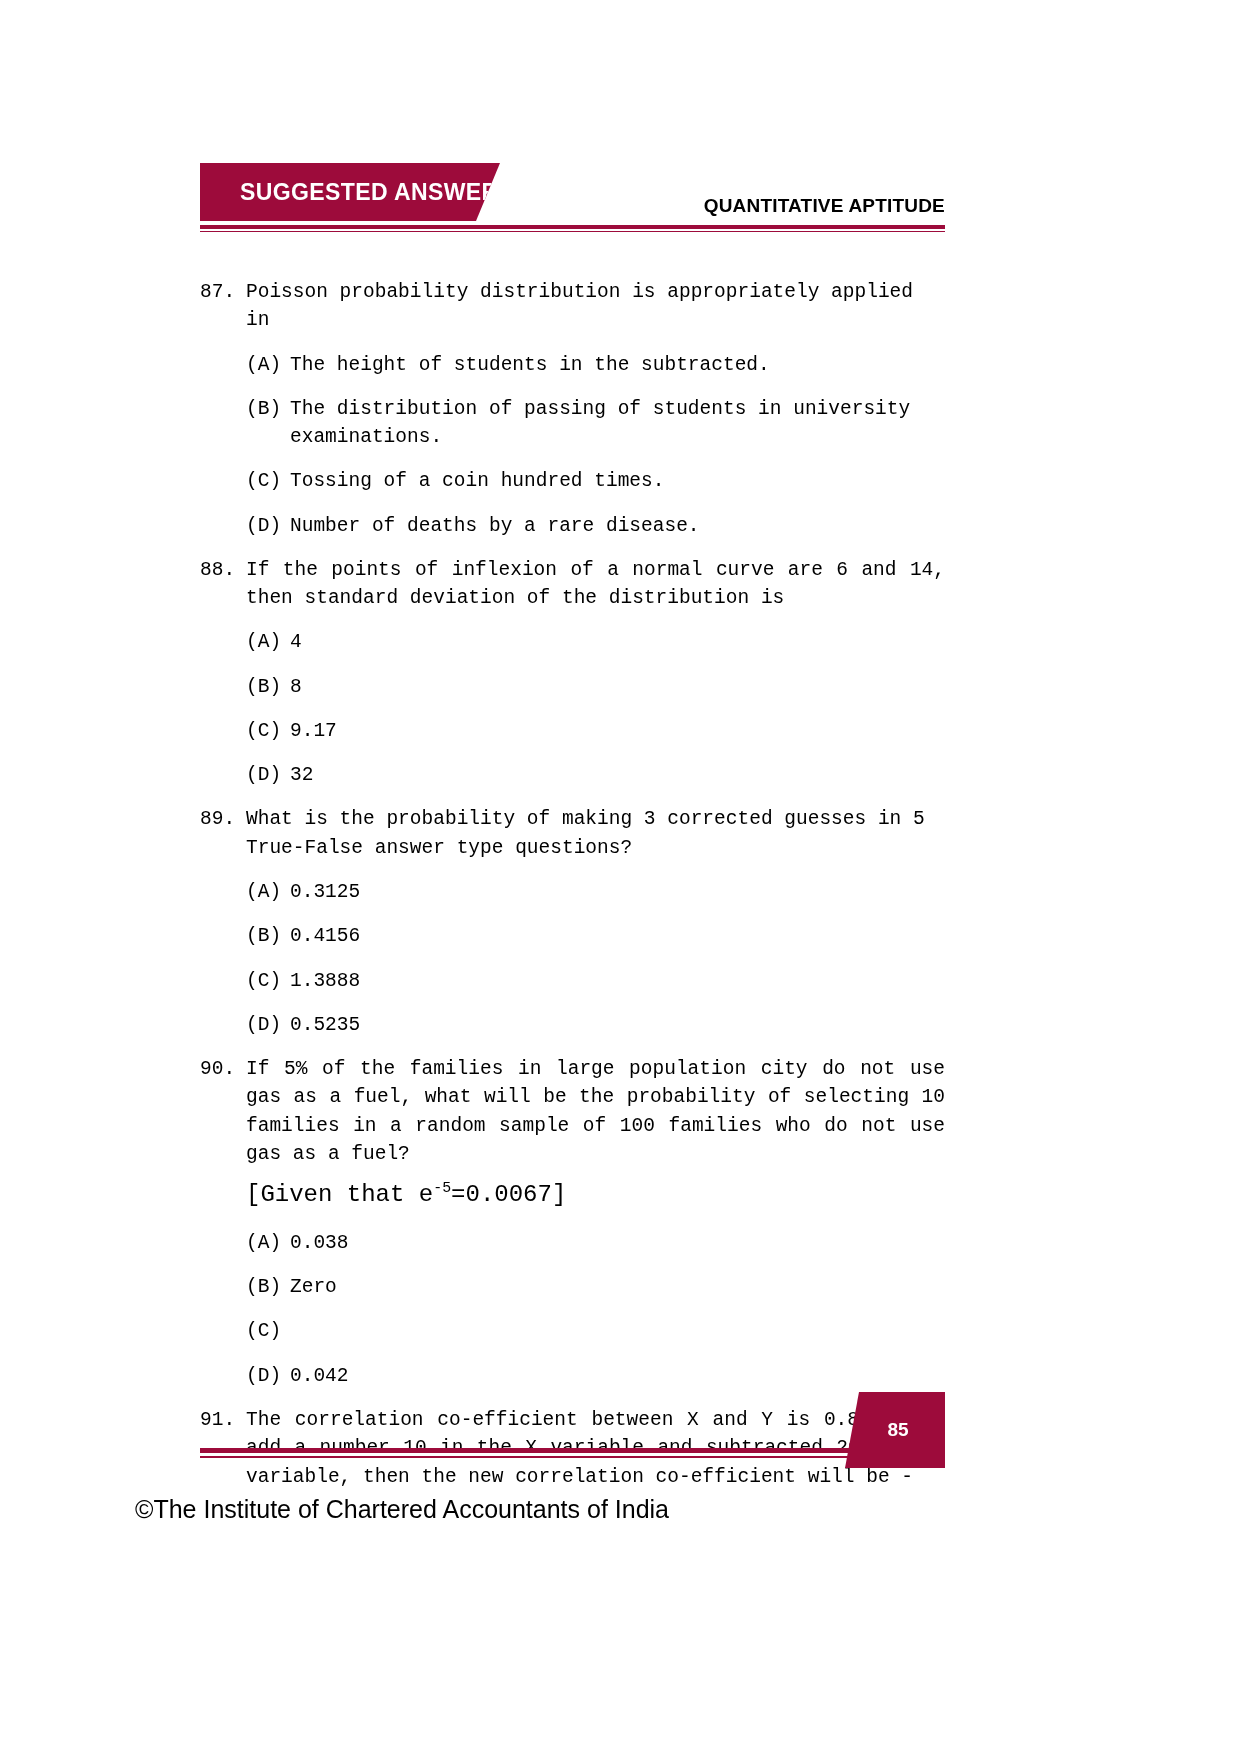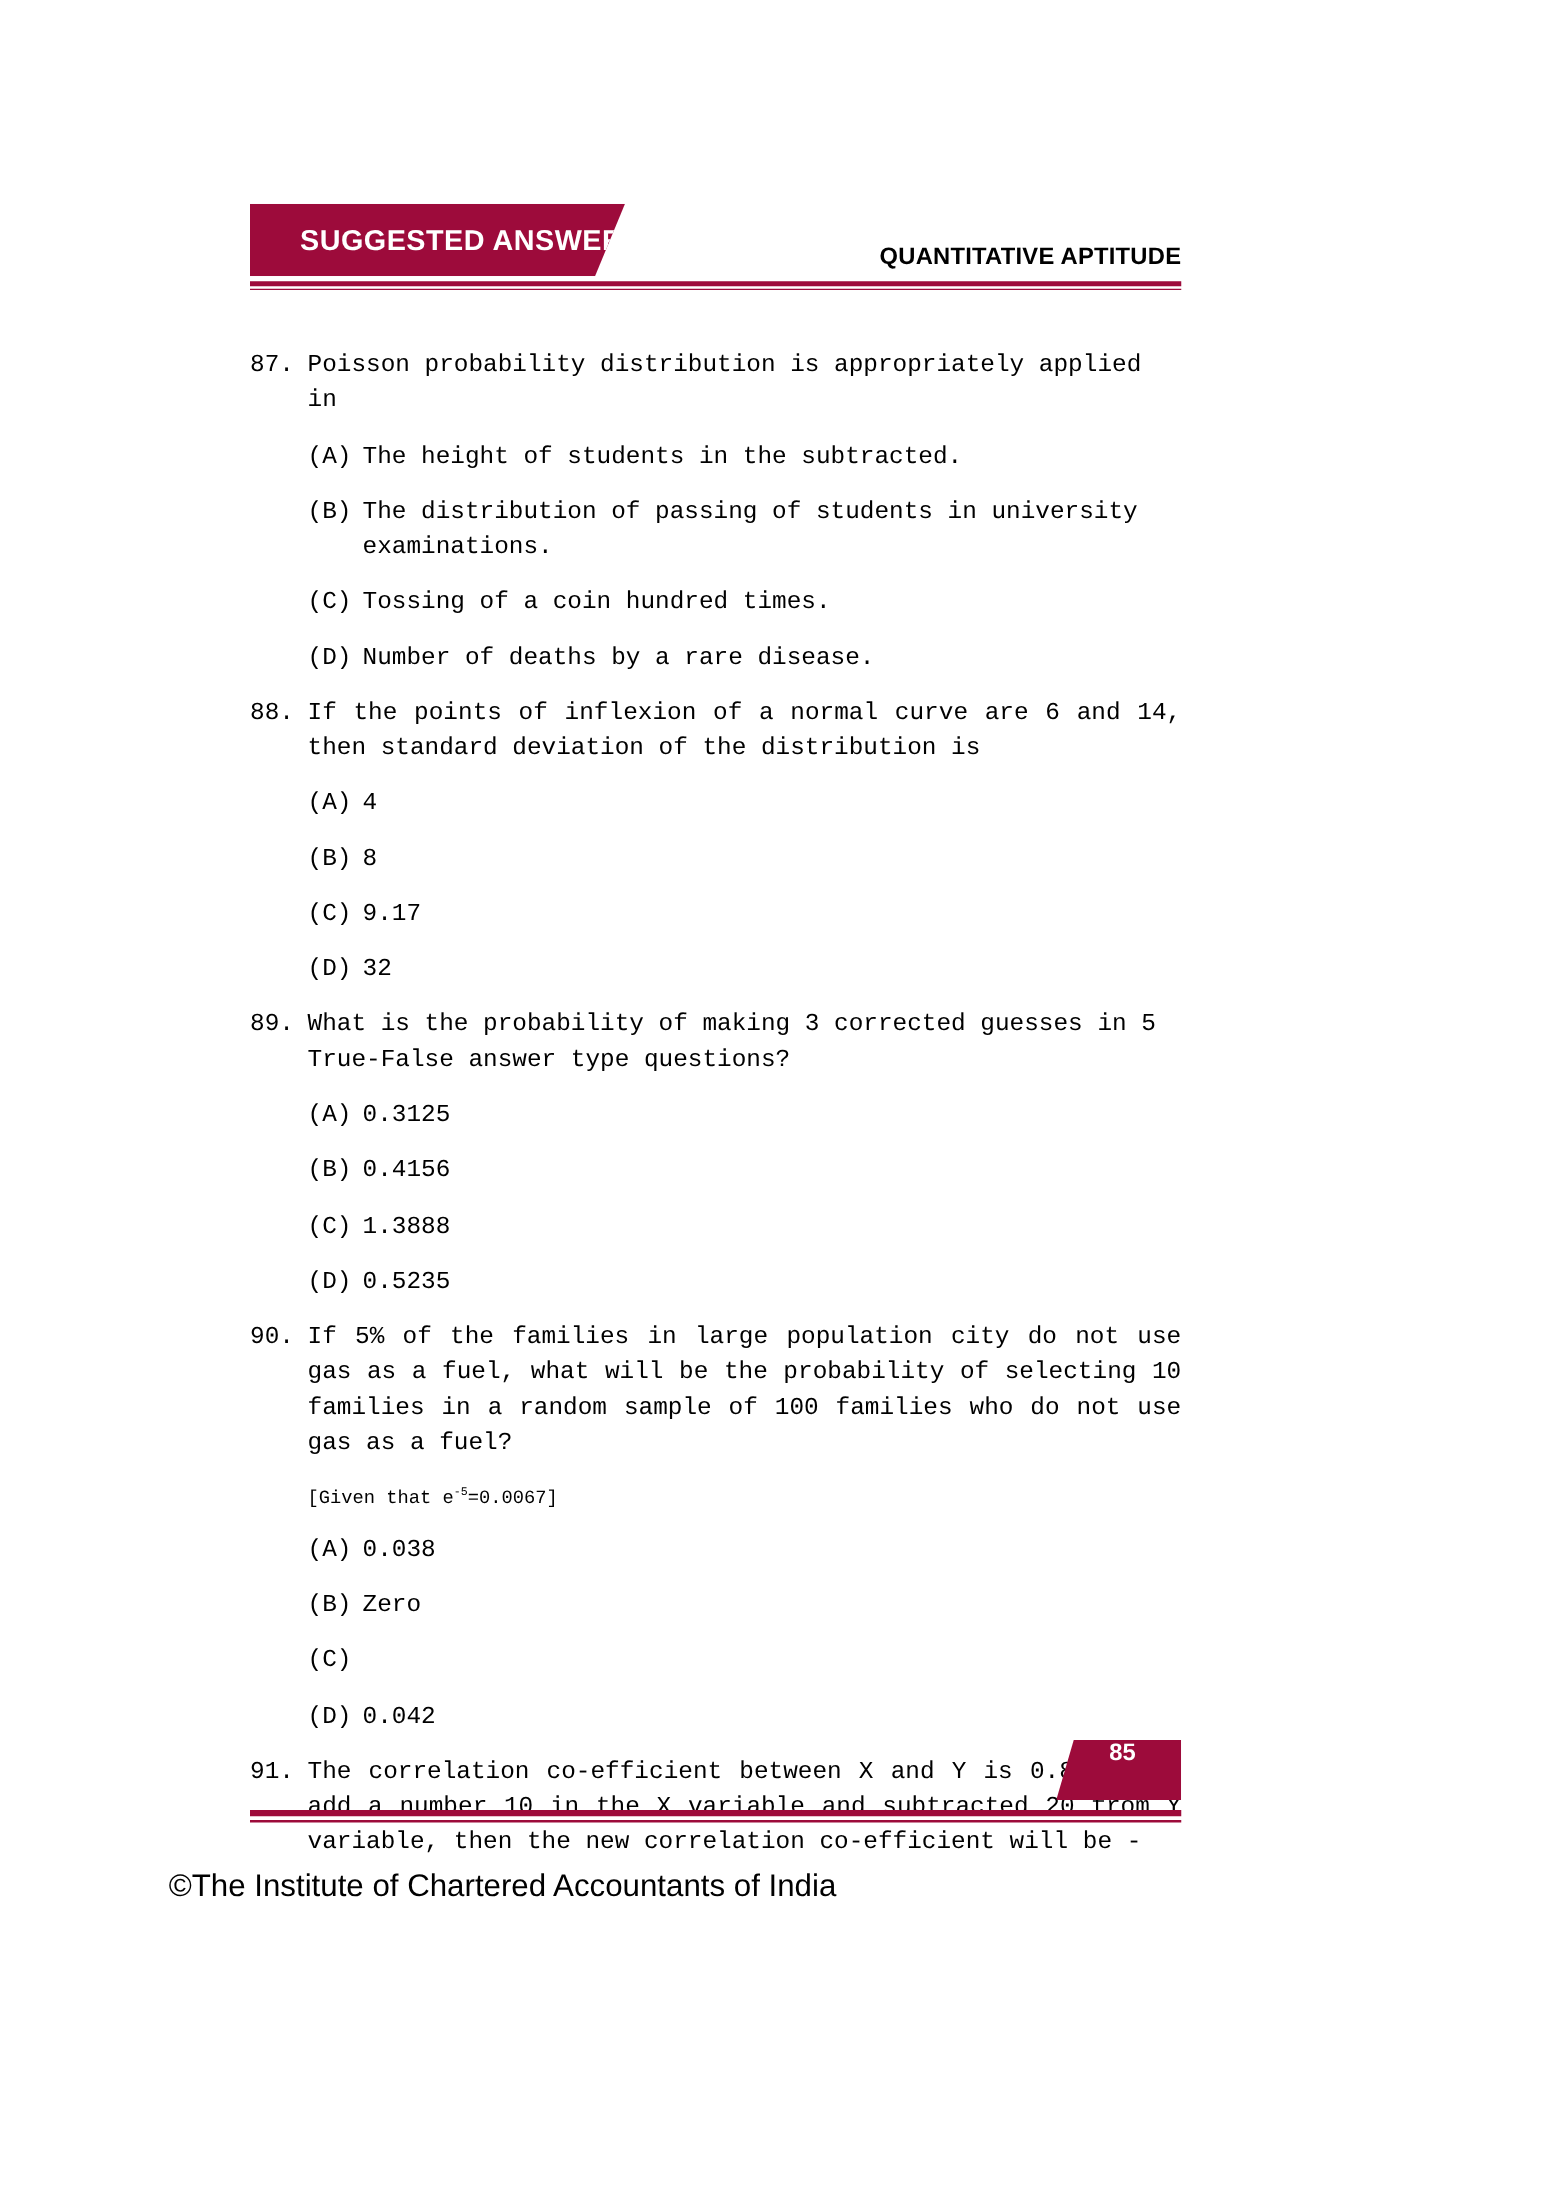--- a/index.html
+++ b/index.html
@@ -123,23 +123,23 @@
   }
   .opt-letter {
     width: 44px;
     flex: 0 0 44px;
   }
   .opt-text {
     flex: 1 1 auto;
   }
 
   .note-line {
-    font-size: 15px;
+    font-size: 24px;
     line-height: 1.45;
-    margin-top: 20px;
+    margin-top: 10px;
     padding-left: 46px;
   }
   .note-line sup {
     font-size: 0.62em;
     vertical-align: super;
     line-height: 0;
   }
 
   
   .footer {
@@ -147,25 +147,26 @@
     left: 200px;
     top: 1448px;
     width: 745px;
     height: 70px;
   }
   .page-badge {
     position: absolute;
     right: 0px;
     top: -56px;
     width: 100px;
-    height: 48px;
+    height: 76px;
     background: #9d0b3b;
     -webkit-clip-path: polygon(14% 0, 100% 0, 100% 100%, 0 100%);
     clip-path: polygon(14% 0, 100% 0, 100% 100%, 0 100%);
     display: flex;
+    align-items: center;
     justify-content: center;
   }
   .page-number {
     color: #ffffff;
     font-size: 19px;
     font-weight: bold;
     padding-left: 6px;
   }
   .footer-rule {
     position: absolute;

